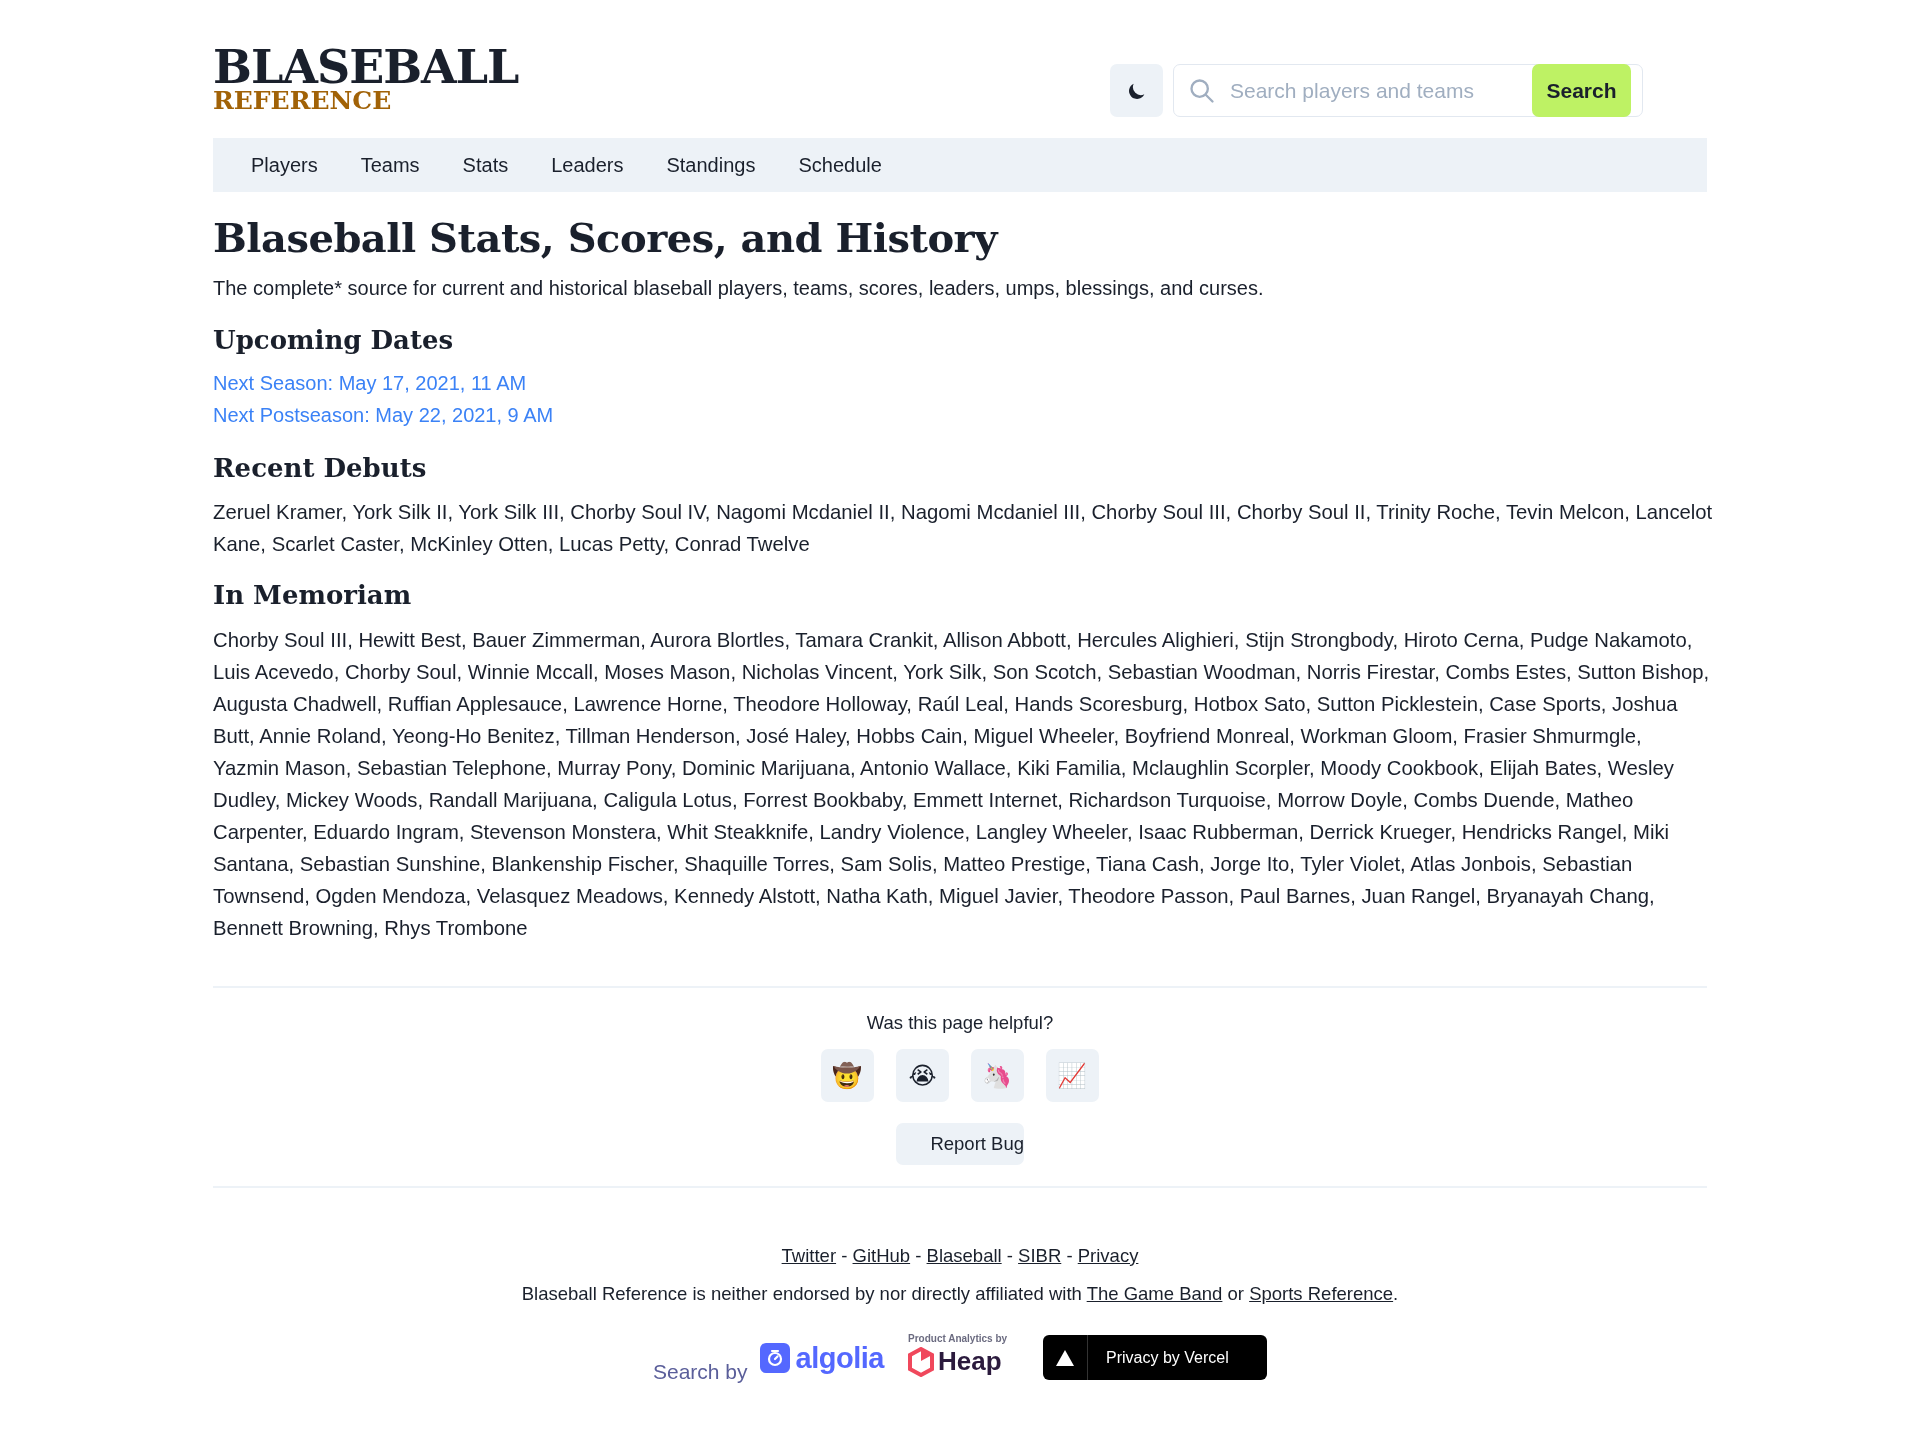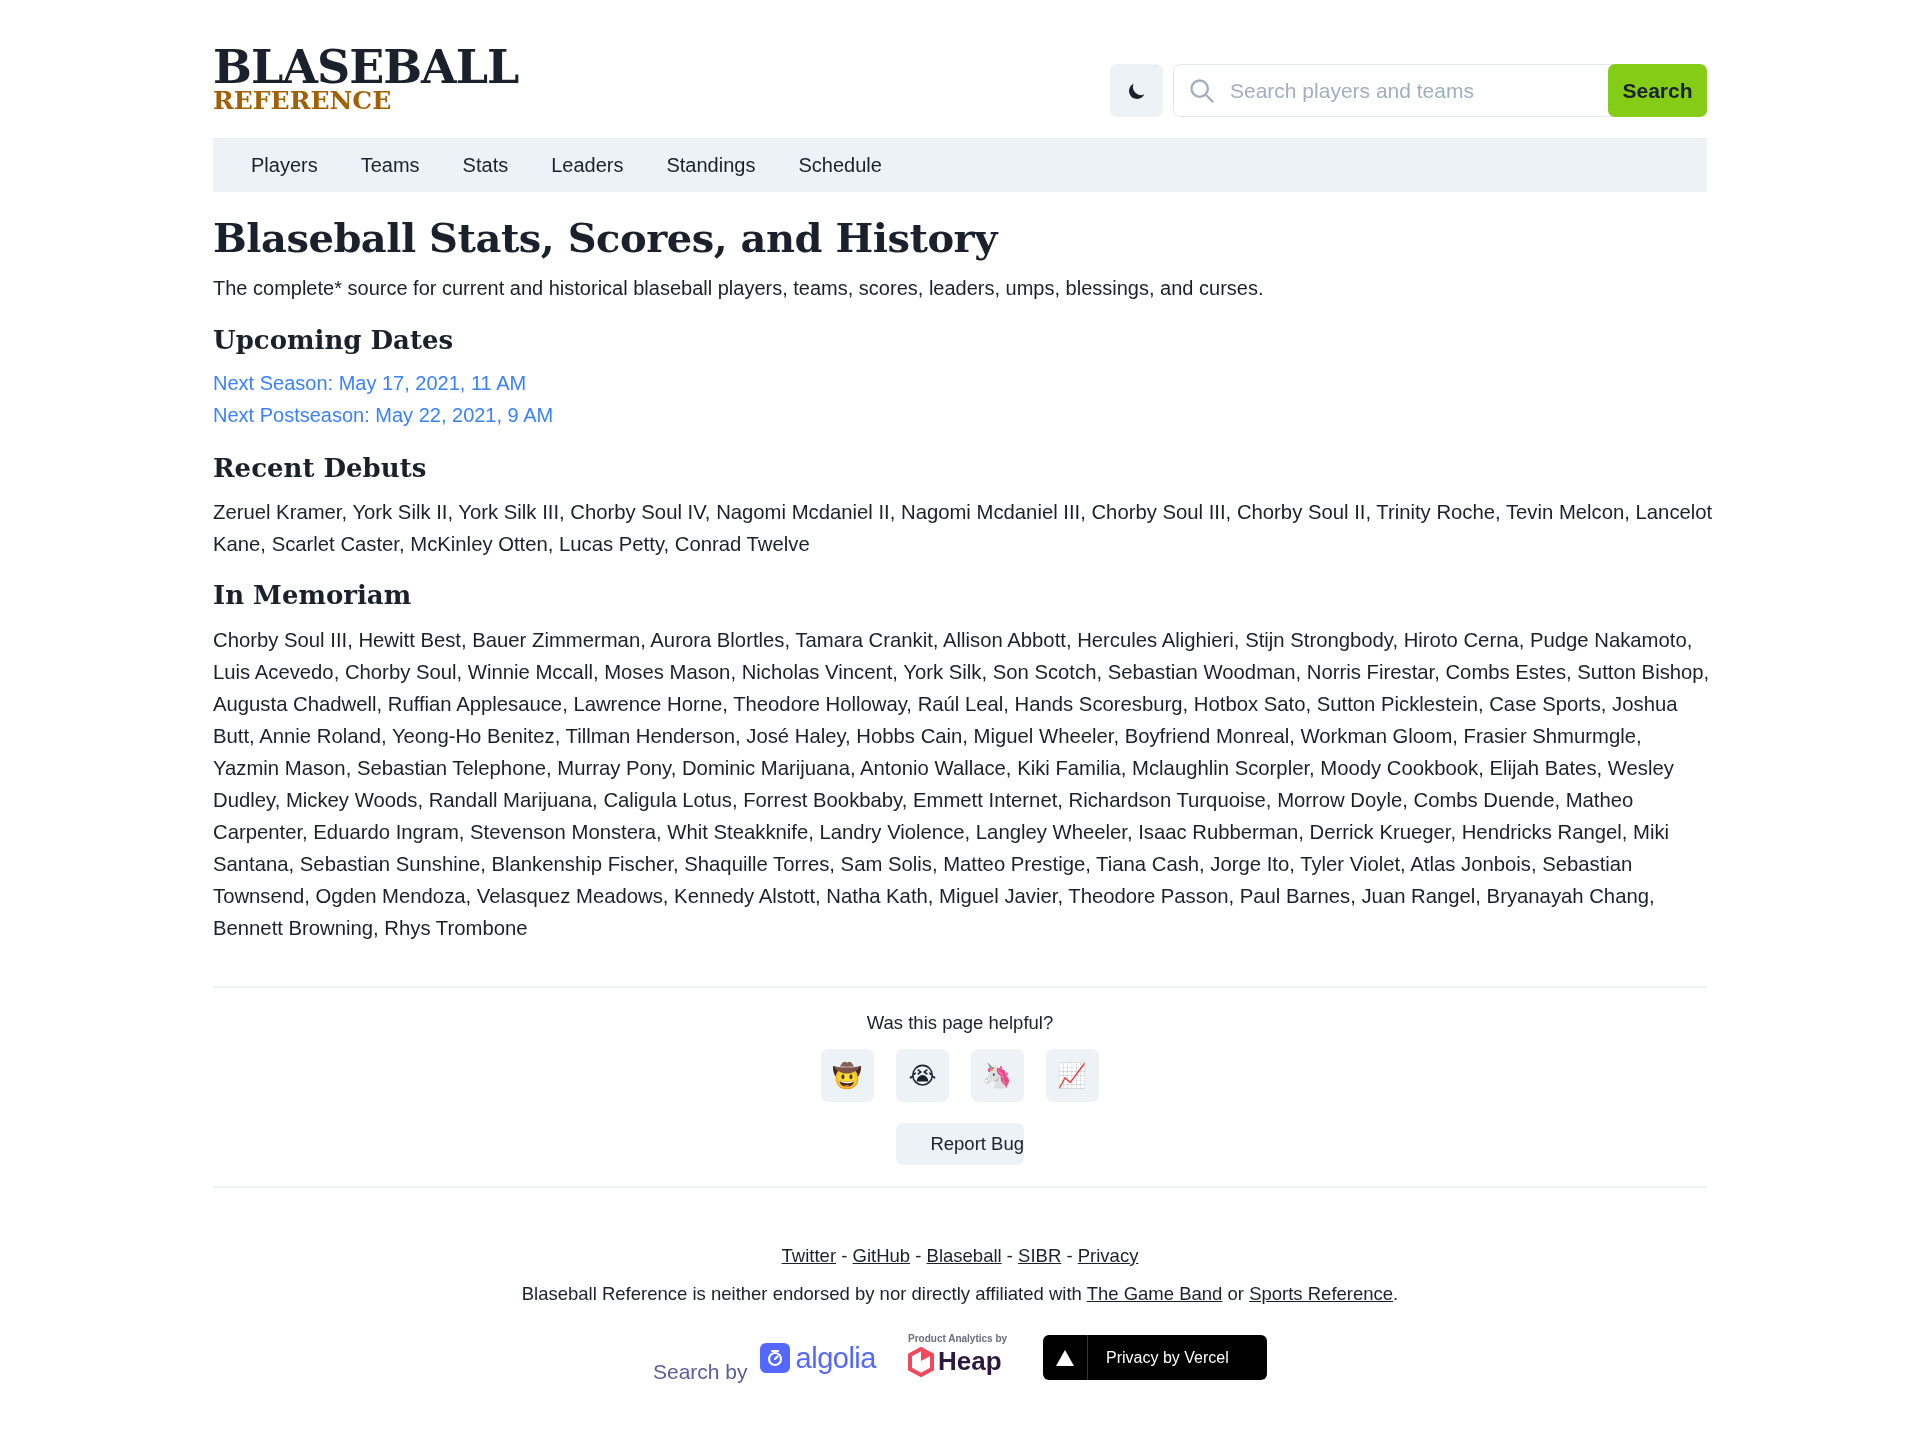--- a/index.html
+++ b/index.html
@@ -9,21 +9,21 @@
   
   .logo { position: absolute; left: 213px; top: 44px; line-height: 1; }
   .logo-main { font-family: "DejaVu Serif", "Liberation Serif", serif; font-weight: bold; font-size: 46px; color: #1a202c; letter-spacing: -1px; display: block; }
   .logo-sub { font-family: "DejaVu Serif", "Liberation Serif", serif; font-weight: bold; font-size: 25px; color: #a16207; display: block; margin-top: -2px; letter-spacing: 0px; }
 
   .theme-btn { position: absolute; left: 1110px; top: 64px; width: 53px; height: 53px; background: #edf2f7; border-radius: 7px; display: flex; align-items: center; justify-content: center; cursor: pointer; }
   .search-box { position: absolute; left: 1173px; top: 64px; width: 470px; height: 53px; border: 1.5px solid #e2e8f0; border-radius: 7px; background: #fff; display: flex; align-items: center; }
   .search-icon { width: 28px; height: 28px; margin-left: 14px; }
   .search-box input { border: none; outline: none; font-size: 21px; color: #1a202c; font-family: "Liberation Sans", "DejaVu Sans", sans-serif; margin-left: 14px; width: 360px; background: transparent; }
   .search-box input::placeholder { color: #a0aec0; }
-  .search-btn { position: absolute; left: 1608px; top: 64px; width: 99px; height: 53px; background: #84cc16; border-radius: 7px; border: none; font-size: 21px; font-weight: bold; color: #1a202c; font-family: "Liberation Sans", "DejaVu Sans", sans-serif; cursor: pointer; }
+  .search-btn { position: absolute; left: 1532px; top: 64px; width: 99px; height: 53px; background: #bef264; border-radius: 7px; border: none; font-size: 21px; font-weight: bold; color: #1a202c; font-family: "Liberation Sans", "DejaVu Sans", sans-serif; cursor: pointer; }
 
   
   .nav { position: absolute; left: 213px; top: 138px; width: 1494px; height: 54px; background: #edf2f7; display: flex; align-items: center; padding-left: 38px; }
   .nav a { font-size: 20px; color: #1a202c; text-decoration: none; margin-right: 43px; }
 
   
   h1 { position: absolute; left: 213px; top: 214px; font-family: "DejaVu Serif", "Liberation Serif", serif; font-weight: bold; font-size: 40px; color: #1a202c; letter-spacing: -0.5px; }
   .subtitle { position: absolute; left: 213px; top: 277px; font-size: 20px; color: #1a202c; }
   h2 { position: absolute; left: 213px; font-family: "DejaVu Serif", "Liberation Serif", serif; font-weight: bold; font-size: 26px; color: #1a202c; }
   .line { position: absolute; left: 213px; font-size: 20px; color: #3b82f6; }
@@ -38,21 +38,21 @@
   .report-btn { position: absolute; left: 896px; top: 1123px; width: 128px; height: 42px; background: #edf2f7; border-radius: 7px; border: none; font-size: 18.5px; color: #1a202c; font-family: "Liberation Sans", "DejaVu Sans", sans-serif; cursor: pointer; text-align: right; }
 
   
   .footer-links { position: absolute; left: 0; width: 1920px; top: 1245px; text-align: center; font-size: 18.5px; color: #1a202c; }
   .footer-links a, .disclaimer a { color: #1a202c; text-decoration: underline; }
   .disclaimer { position: absolute; left: 0; width: 1920px; top: 1283px; text-align: center; font-size: 18.5px; color: #1a202c; }
 
   .algolia { position: absolute; left: 653px; top: 1341px; display: flex; align-items: center; height: 34px; }
   .algolia-text { font-size: 21px; color: #5468ff; color: #5a5e9a; margin-right: 12px; margin-top: 27px; }
   .algolia-logo { width: 30px; height: 30px; background: #5468ff; border-radius: 6px; display: flex; align-items: center; justify-content: center; margin-right: 6px; }
-  .algolia-name { font-size: 29px; color: #5468ff; font-weight: normal; letter-spacing: -0.5px; }
+  .algolia-name { font-size: 29px; color: #5468ff; font-weight: bold; letter-spacing: -0.5px; }
 
   .heap { position: absolute; left: 908px; top: 1333px; }
   .heap-caption { font-size: 10px; color: #6b6b80; display: block; text-align: center; font-weight: bold; }
   .heap-row { display: flex; align-items: center; margin-top: 2px; }
   .heap-name { font-size: 26px; font-weight: bold; color: #2b1a3d; margin-left: 4px; }
 
   .vercel { position: absolute; left: 1043px; top: 1335px; width: 224px; height: 45px; background: #000; border-radius: 6px; display: flex; align-items: center; }
   .vercel-tri { width: 45px; height: 45px; display: flex; align-items: center; justify-content: center; border-right: 1px solid #333; }
   .vercel-text { color: #fff; font-size: 16px; margin-left: 18px; }
   .vercel-text b { font-weight: normal; }

